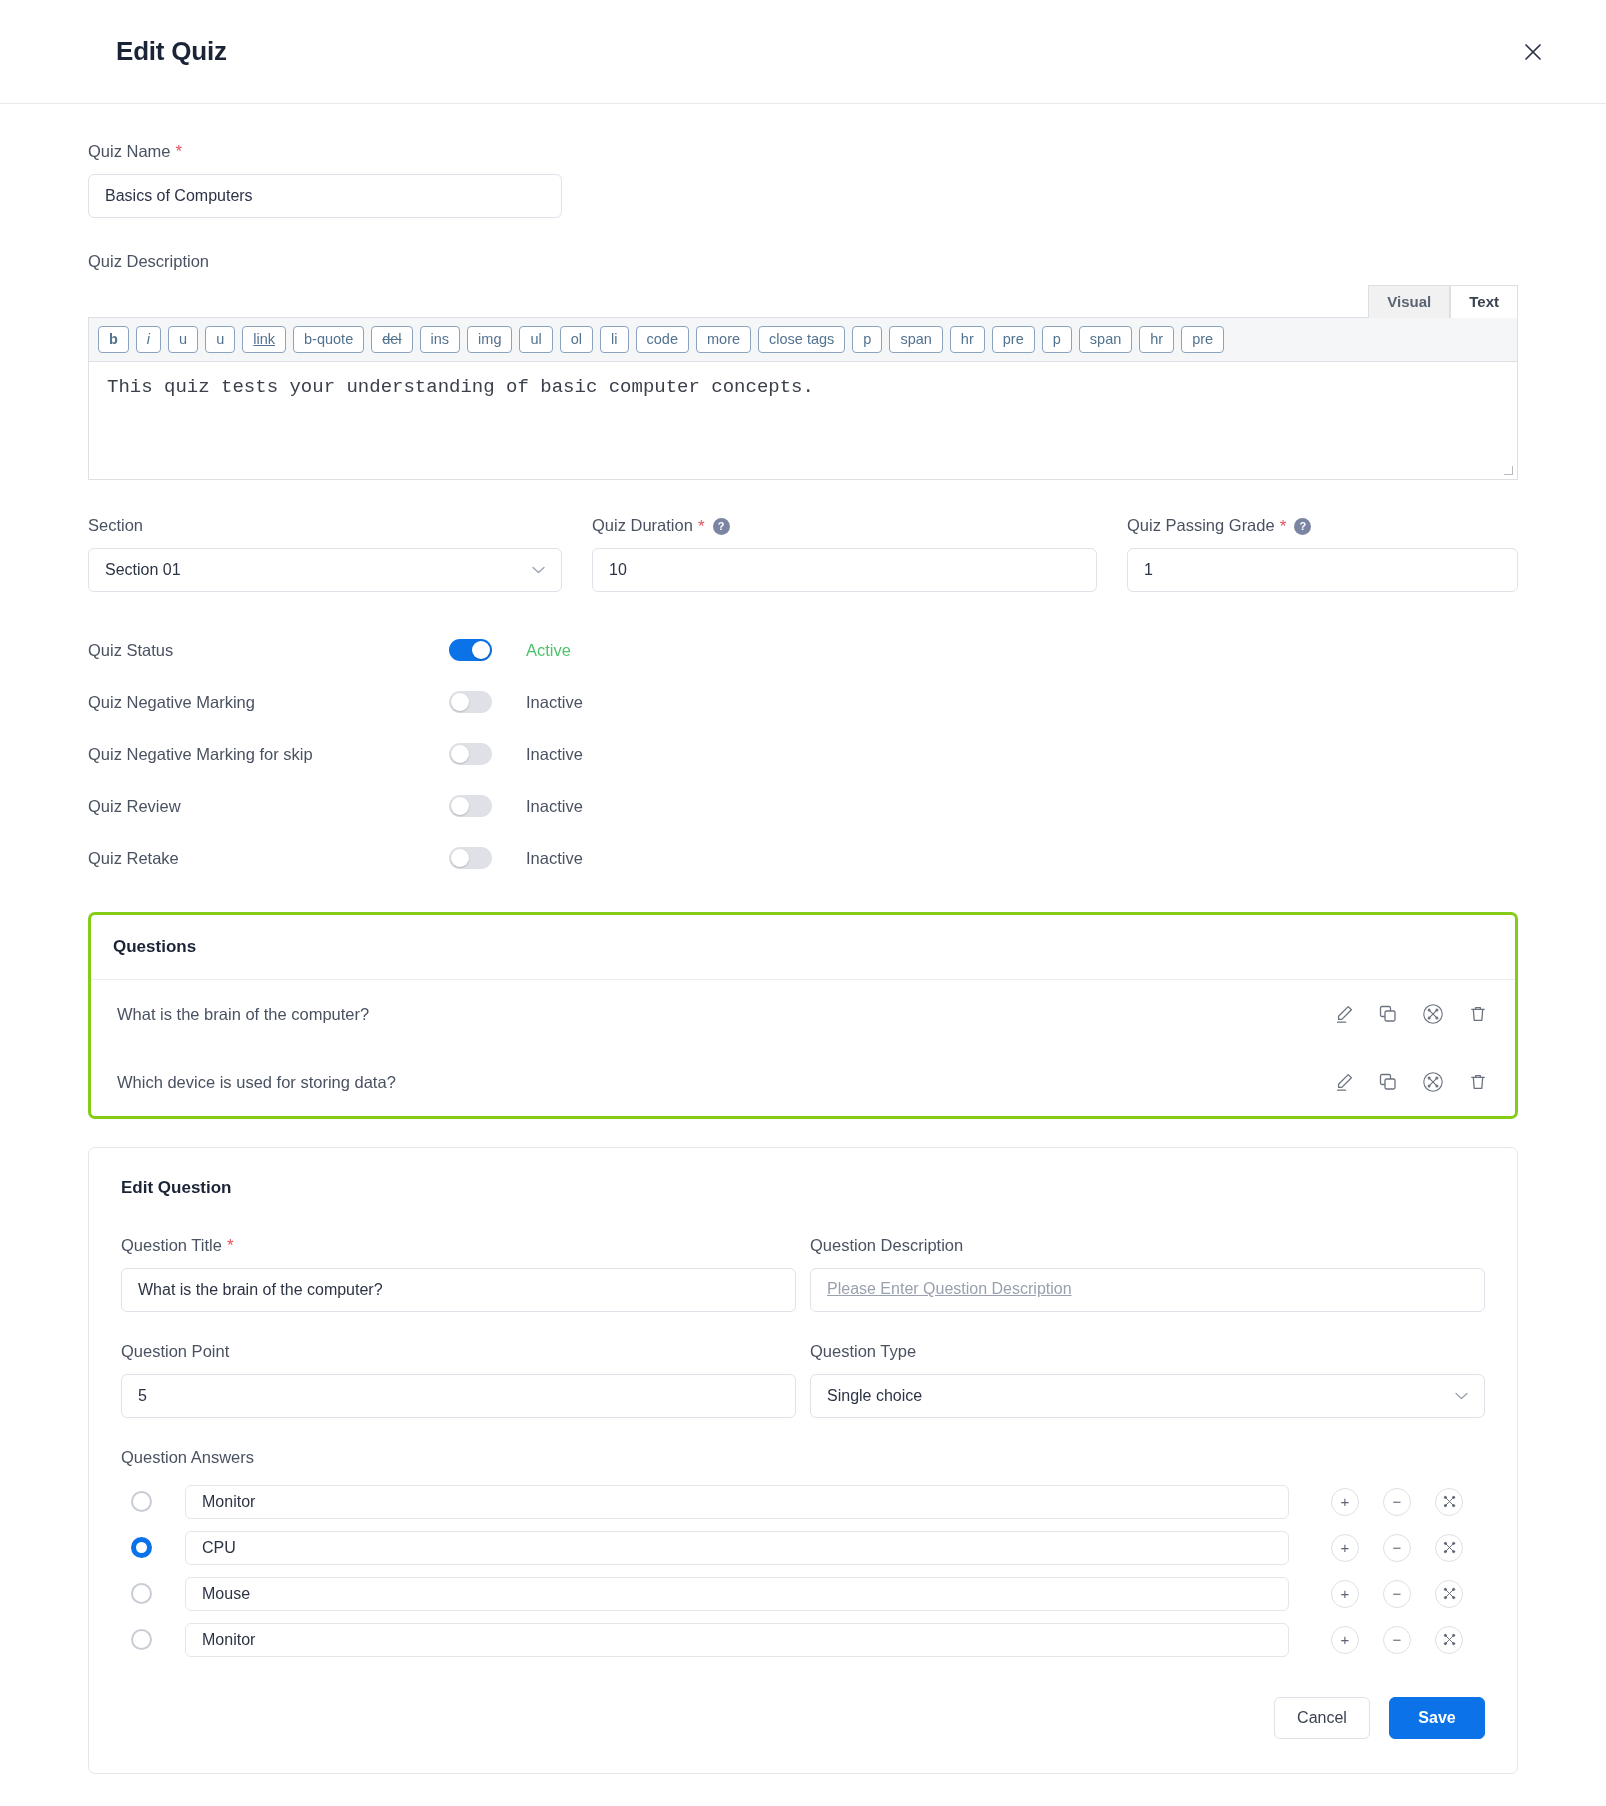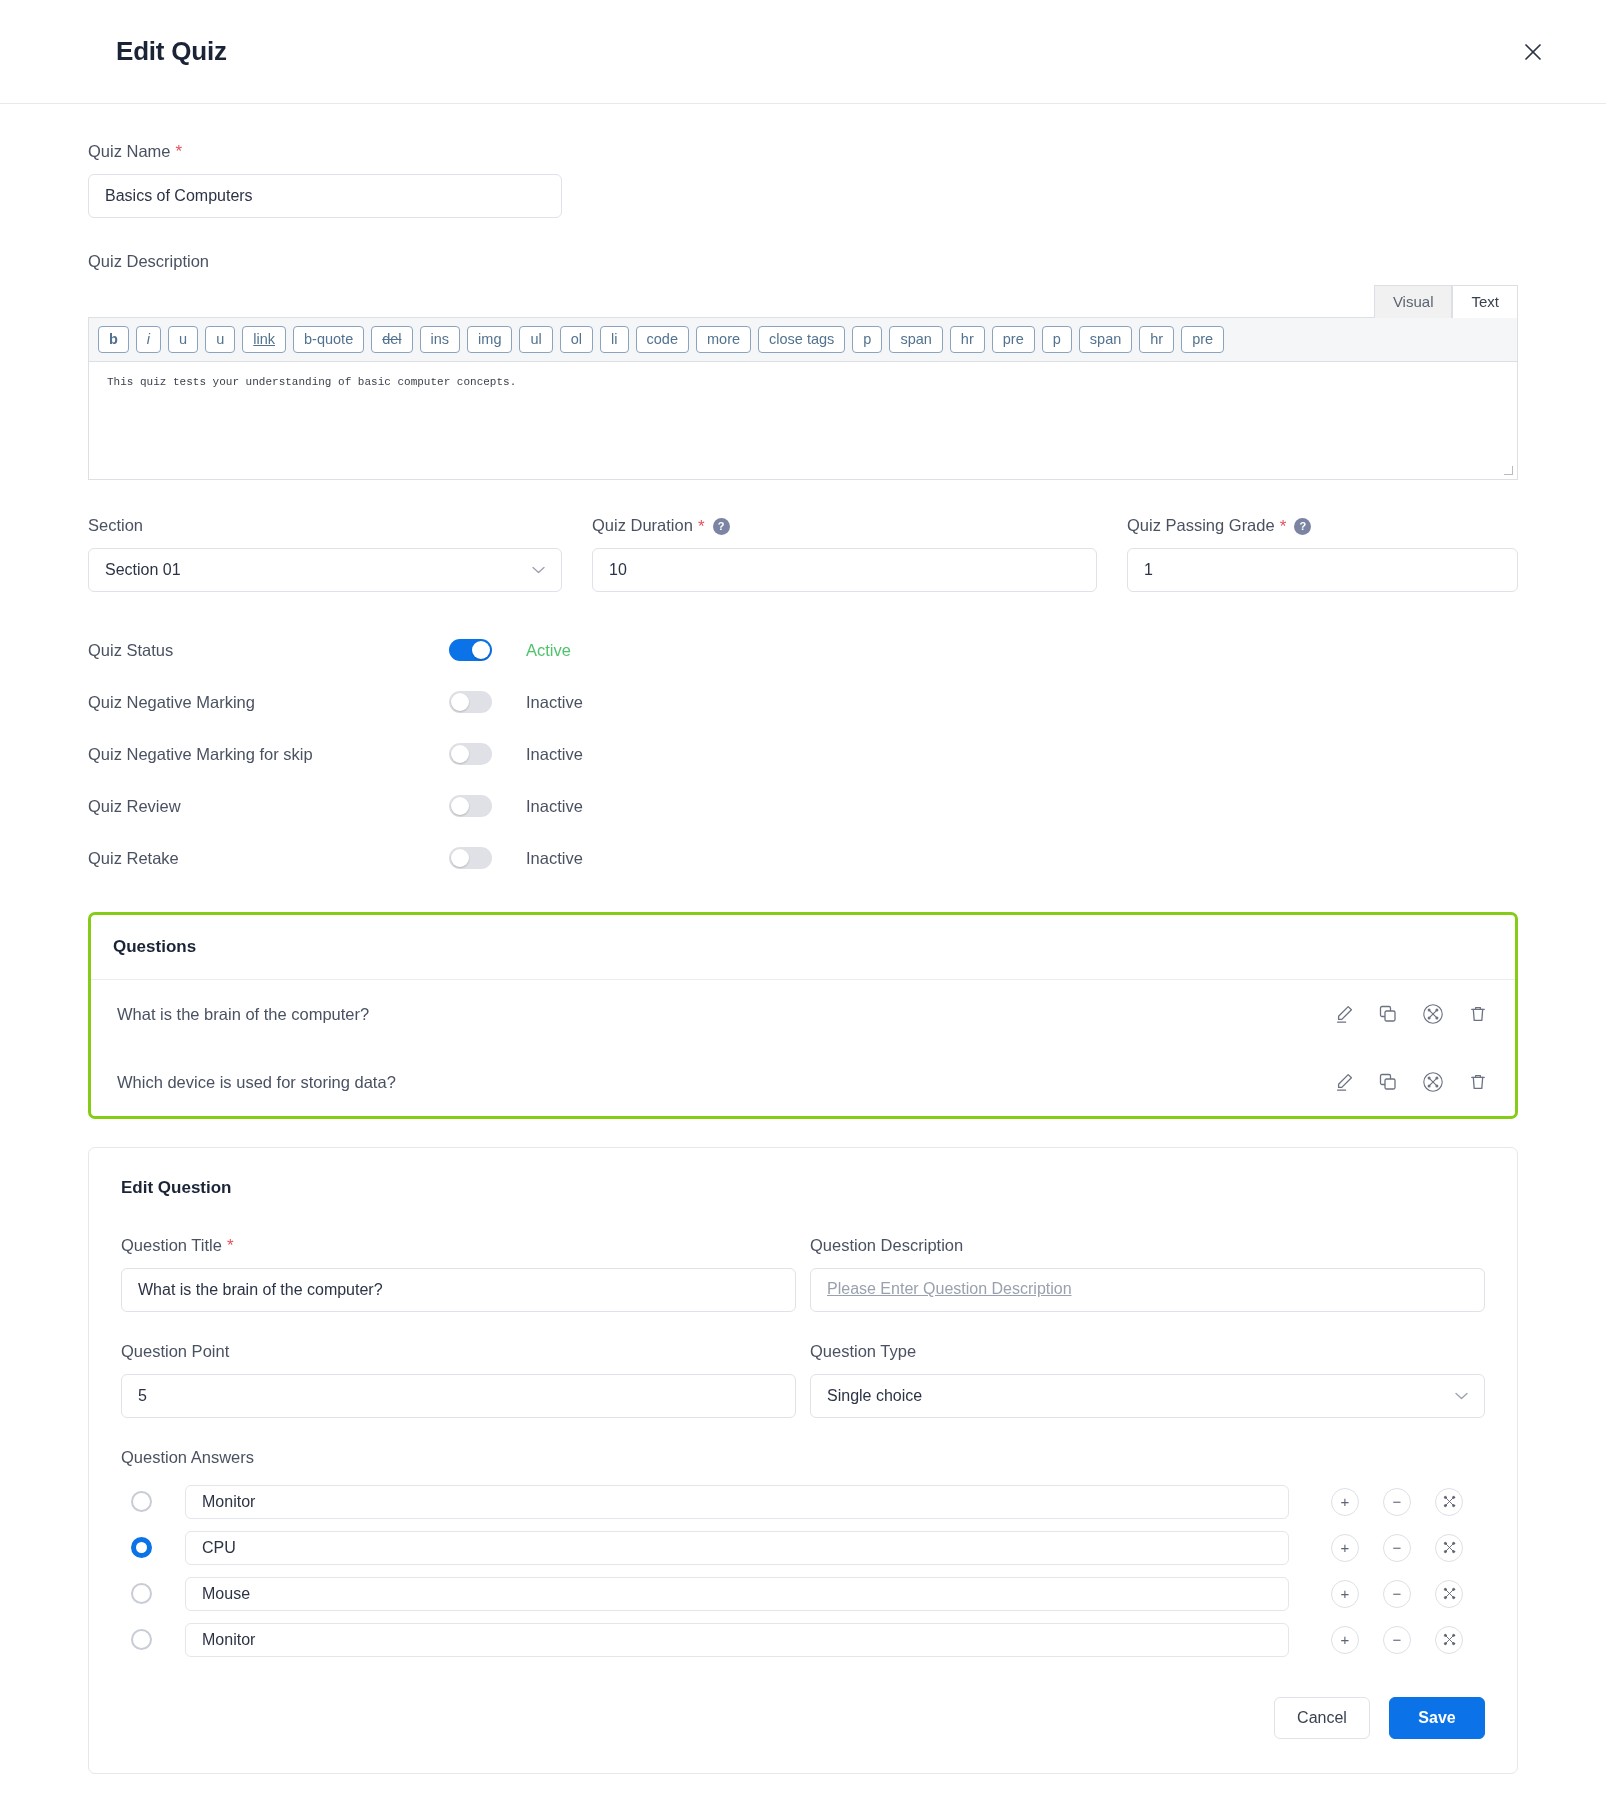--- a/index.html
+++ b/index.html
@@ -82,20 +82,21 @@
 
   .quiz-name-wrap { width: 474px; margin-bottom: 34px; }
 
   
   .editor-block { margin-bottom: 36px; }
   .editor-tabs {
     display: flex;
     justify-content: flex-end;
     gap: 0;
     padding-right: 0;
+    font-weight: bold;
   }
   .etab {
     font-size: 15px;
     padding: 7px 18px 8px 18px;
     border: 1px solid #dcdfe4;
     border-bottom: none;
     background: #f1f1f1;
     color: #5b6472;
     cursor: pointer;
     position: relative;
@@ -131,21 +132,21 @@
   .tbtn.i { font-style: italic; }
   .tbtn.link { text-decoration: underline; }
   .tbtn.del { text-decoration: line-through; }
   .editor-area {
     border: 1px solid #dcdfe4;
     border-top: none;
     background: #fff;
     min-height: 118px;
     padding: 14px 18px;
     font-family: "Liberation Mono", monospace;
-    font-size: 11px;
+    font-size: 19px;
     color: #3a3f4a;
     position: relative;
   }
   .resize-grip {
     position: absolute;
     right: 2px; bottom: 2px;
     width: 12px; height: 12px;
     cursor: nwse-resize;
   }
   .resize-grip:after {

